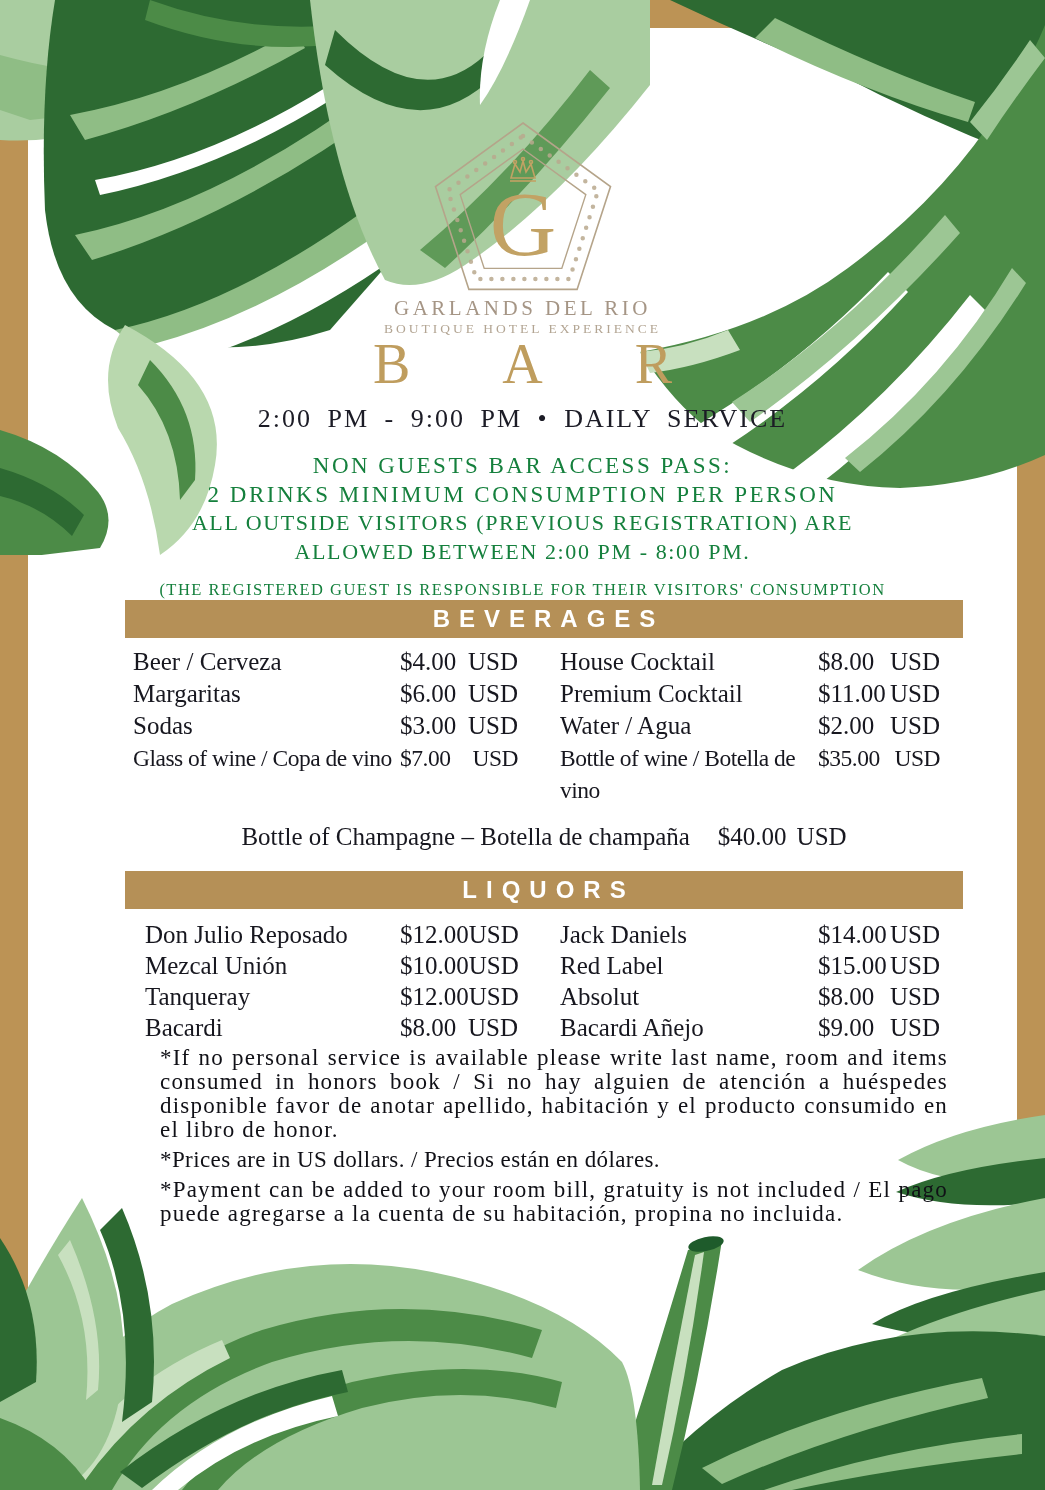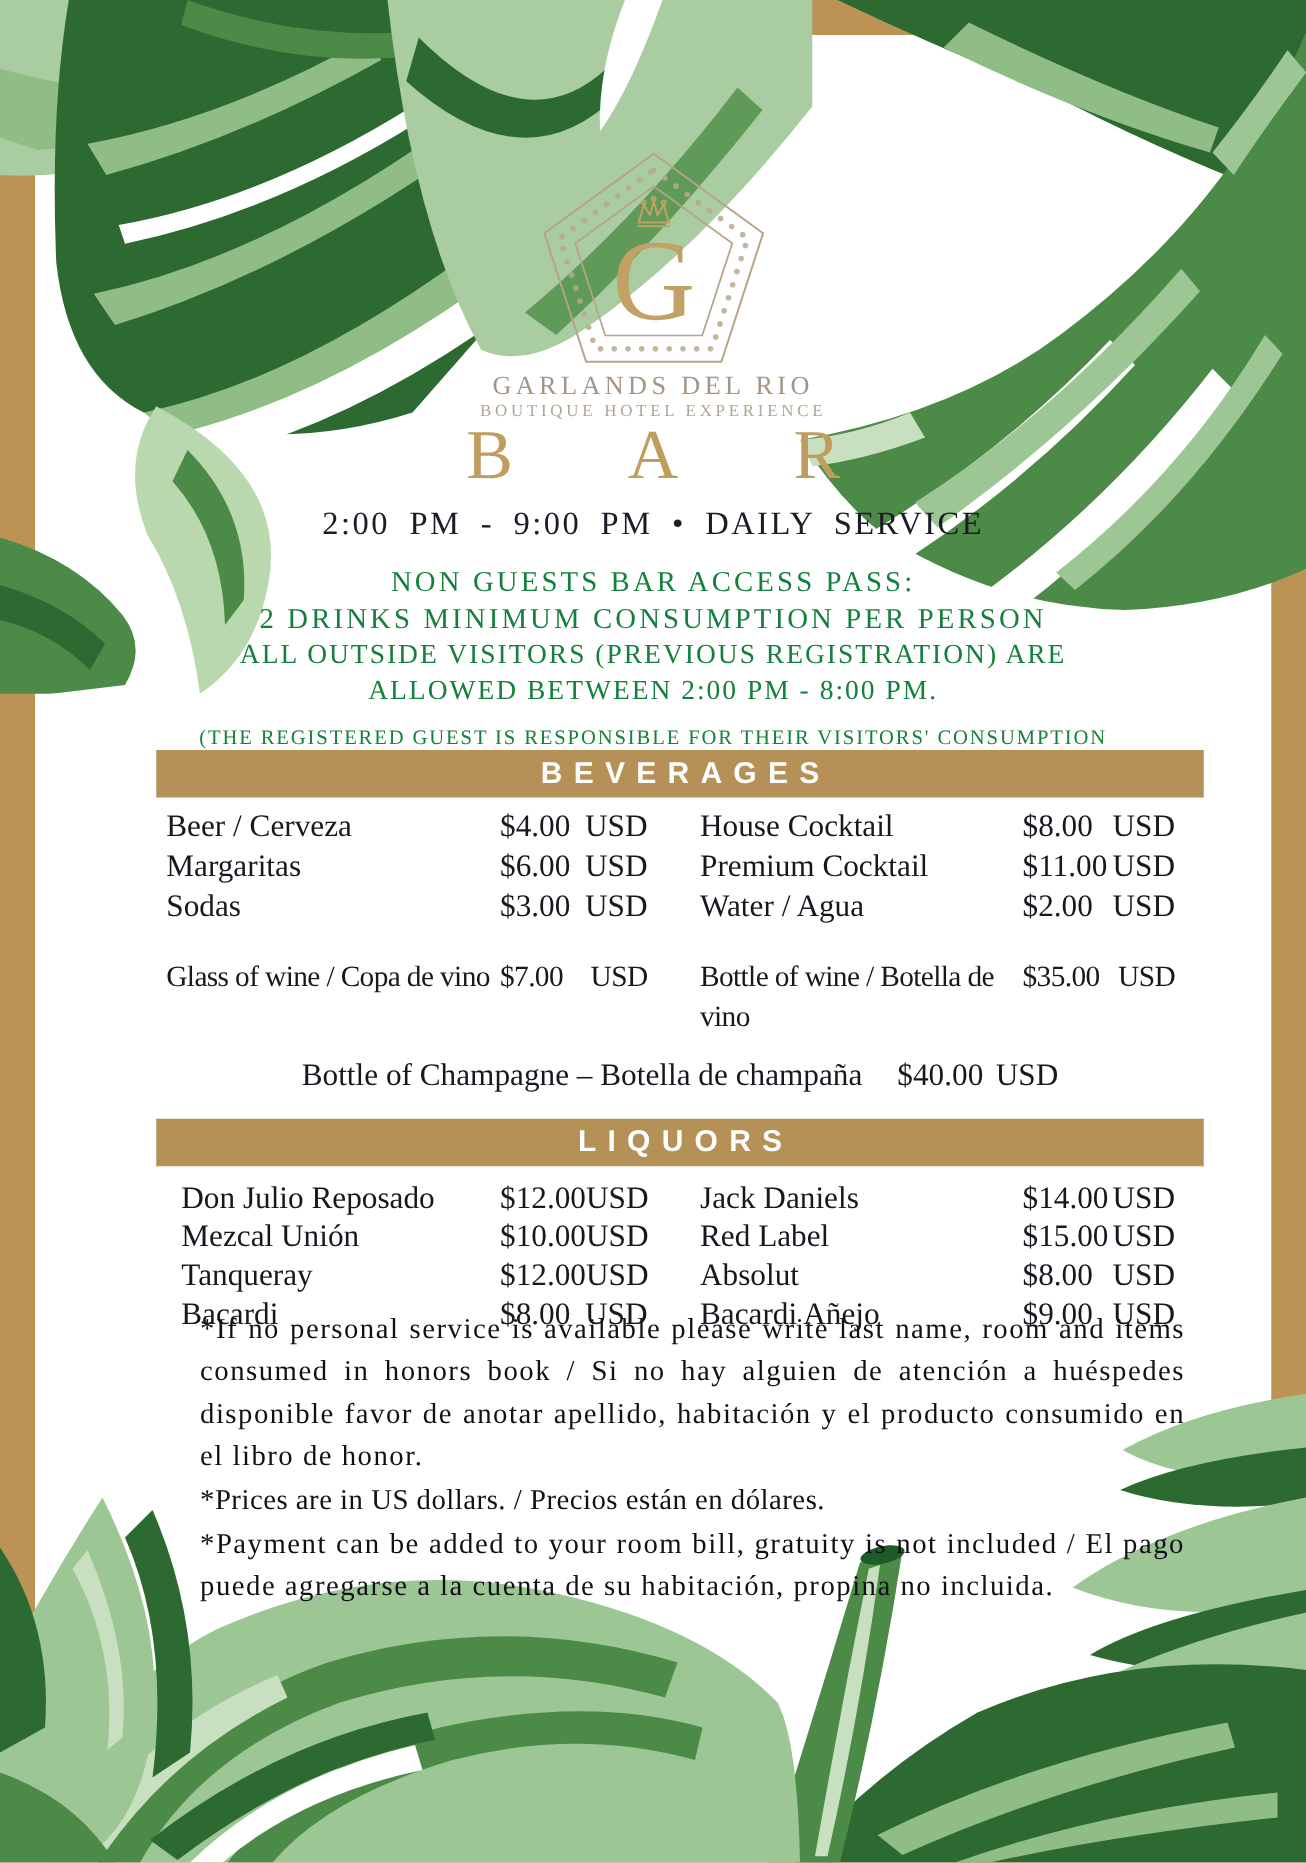--- a/index.html
+++ b/index.html
@@ -38,29 +38,29 @@
   .sections{position:absolute;top:600px;left:125px;width:838px;}
   .banner{height:38px;background:var(--banner_gold);display:flex;align-items:center;justify-content:center;}
   .banner span{font-family:"Liberation Sans",sans-serif;font-weight:bold;font-size:24px;
       color:#fff;letter-spacing:9px;padding-left:9px;}
   .section-body{padding-top:8px;}
   .menu-row{display:grid;grid-template-columns:267px 118px 42px 258px 122px;
       padding-left:8px;padding-right:23px;line-height:32px;font-size:25px;}
   .liquors .menu-row{line-height:31px;}
   .liquors .menu-row .name.left{padding-left:12px;}
   .price{display:flex;justify-content:space-between;white-space:pre;}
-  .wine-row{margin-top:24px;font-size:23.5px;letter-spacing:-0.5px;}
+  .wine-row{font-size:23.5px;letter-spacing:-0.5px;}
   .champagne{margin-top:17px;text-align:center;font-size:25px;}
   .champagne .amount{margin-left:28px;}
   .champagne .cur{margin-left:10px;}
   .liquors .banner{margin-top:20px;}
   .liquors .section-body{padding-top:10px;}
 
   .footnotes{position:absolute;top:1046px;left:160px;width:788px;color:#101016;}
-  .footnote{font-size:23px;line-height:34px;letter-spacing:1.2px;text-align:justify;}
+  .footnote{font-size:23px;line-height:24px;letter-spacing:1.2px;text-align:justify;}
   .footnote.plain{text-align:left;letter-spacing:0.4px;line-height:28px;}
   .footnote + .footnote{margin-top:4px;}
 </style>
 </head>
 <body>
 
 <div class="gold-frame"></div>
 
 <svg id="leaves-tl" class="leaves" viewBox="0 0 650 555" aria-hidden="true">
   <path fill="#a9cda0" d="M0,0 H340 Q250,70 170,105 Q80,145 0,140 Z"></path>

